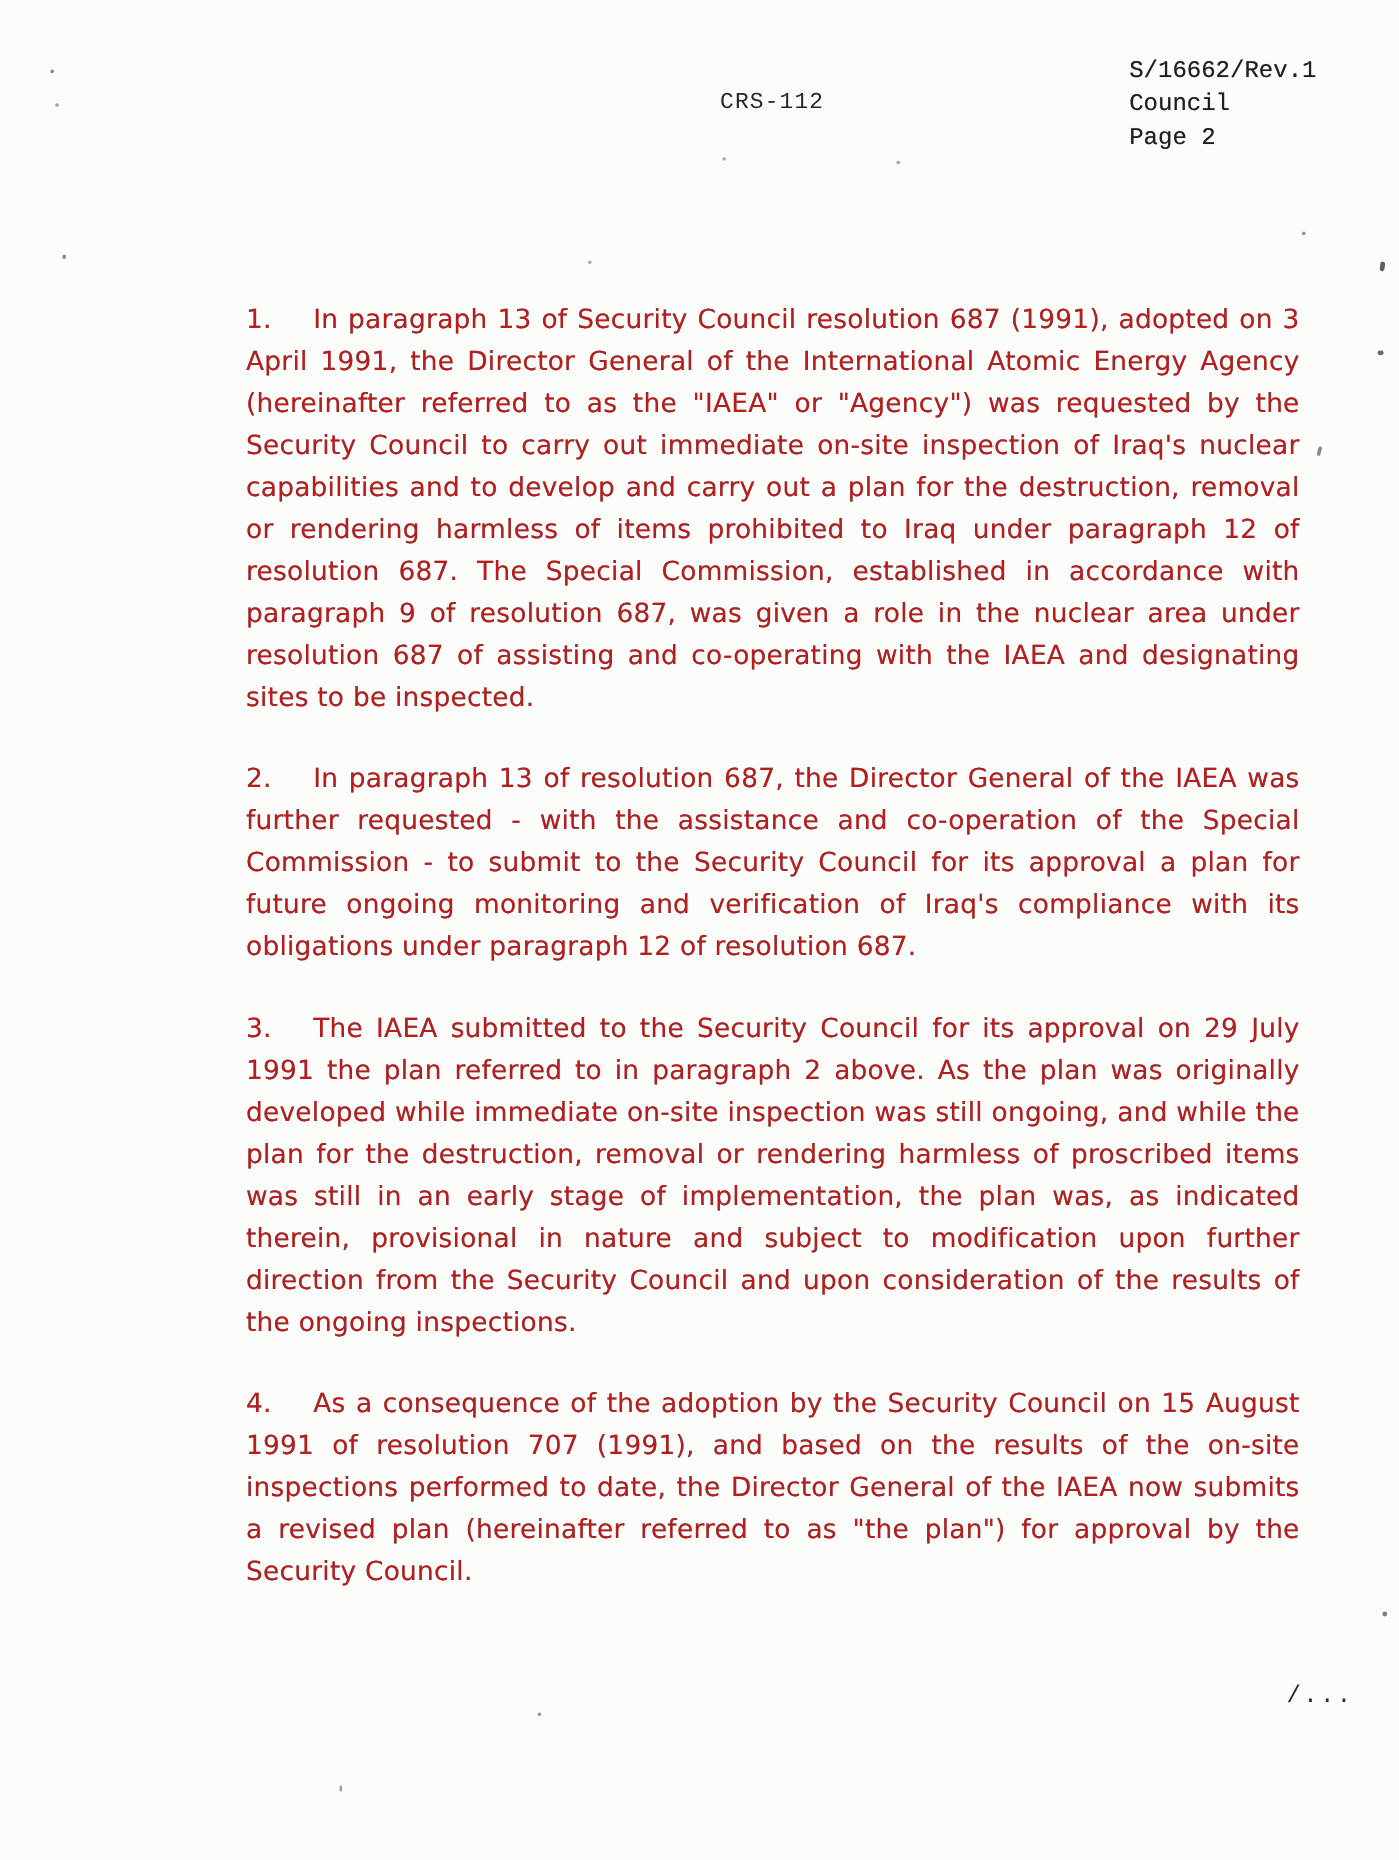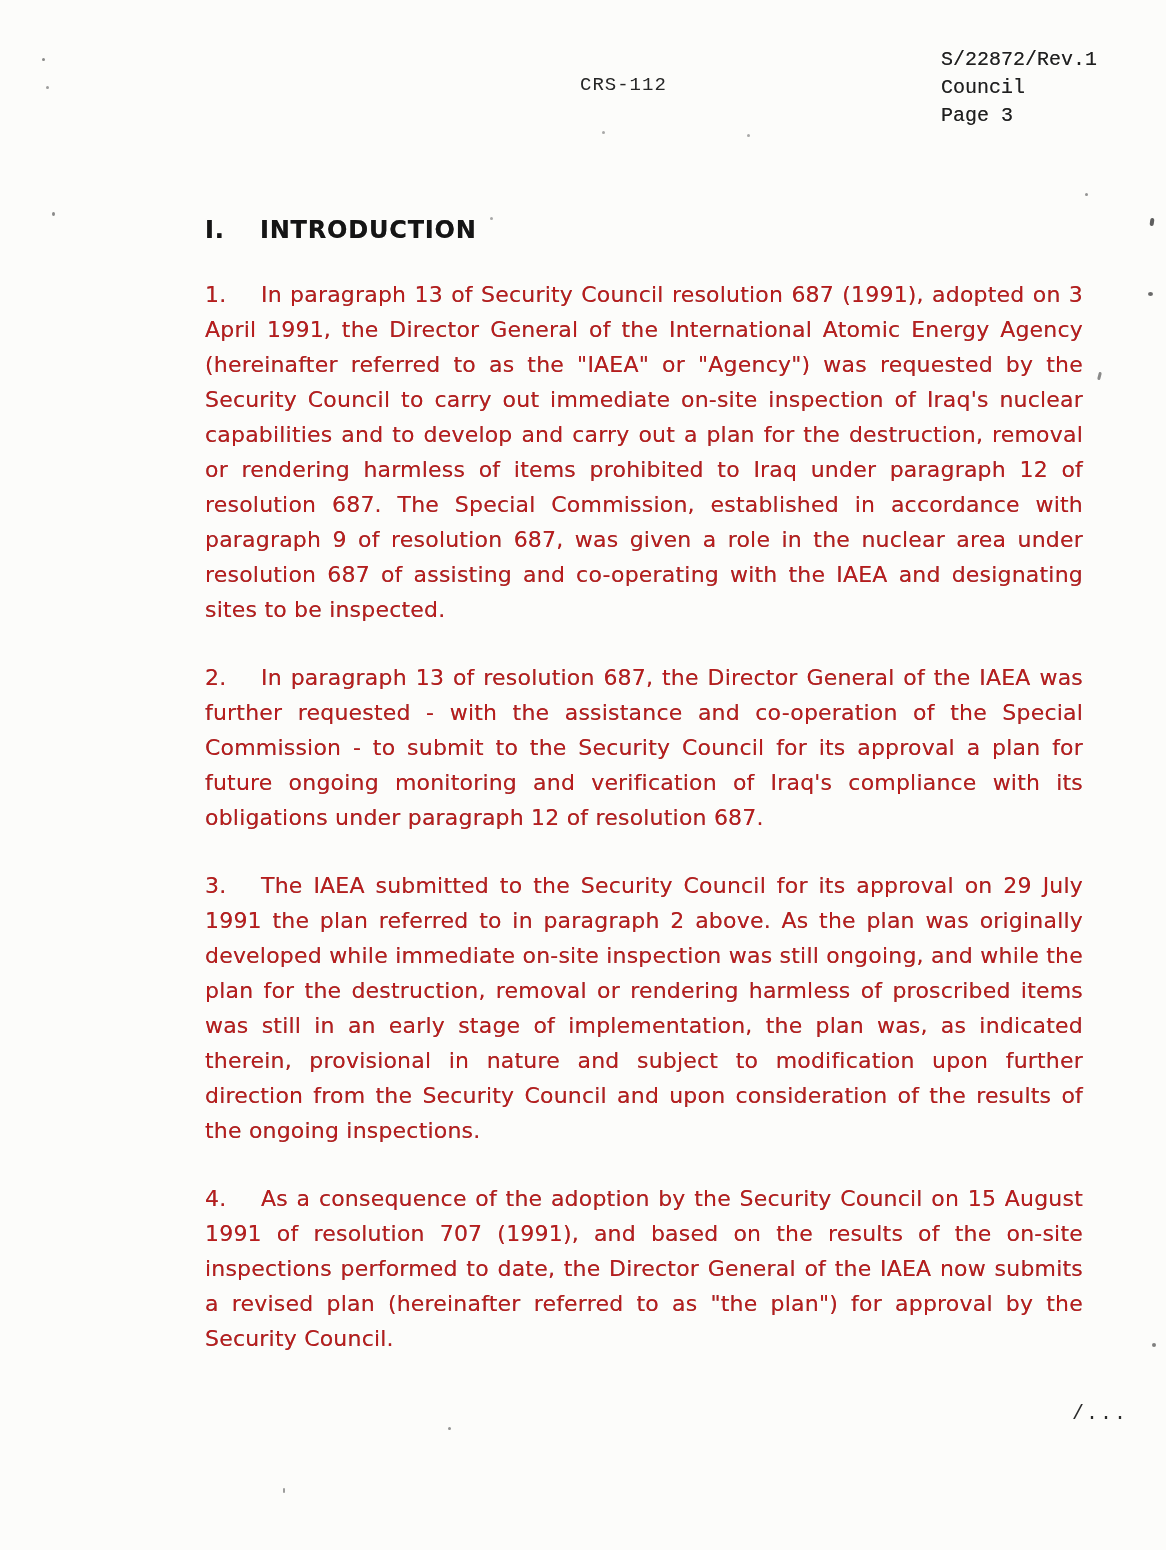--- a/index.html
+++ b/index.html
@@ -13,21 +13,21 @@
     height: 1550px;
     margin: 0 auto;
     background: #fcfcfa;
     color: #1b1b1b;
     overflow: hidden;
     font-family: "DejaVu Sans", sans-serif;
   }
   
   .hdr-center {
     position: absolute;
-    left: 580px;
+    left: 600px;
     top: 74px;
     font-family: "Liberation Mono", monospace;
     font-size: 19px;
     letter-spacing: 1px;
     color: #262626;
     white-space: nowrap;
   }
   .hdr-right {
     position: absolute;
     left: 941px;
@@ -106,30 +106,27 @@
   .s13 { left: 1152px; top: 1343px; width: 4px; height: 4px; opacity: .6; }
 </style>
 </head>
 <body>
 
 <div class="page">
 
   <div class="hdr-center">CRS-112</div>
 
   <div class="hdr-right">
-    <div>S/22872/Rev.1</div>
+    <div>S/16662/Rev.1</div>
     <div>Council</div>
-    <div>Page 3</div>
+    <div>Page 2</div>
   </div>
 
   <div class="content">
 
-    <h1 class="section-heading">
-      <span class="num">I.</span><span>INTRODUCTION</span>
-    </h1>
 
     <p class="para">
       <span class="para-num">1.</span><span>In paragraph 13 of Security Council resolution 687 (1991), adopted on 3 April 1991, the Director General of the International Atomic Energy Agency (hereinafter referred to as the "IAEA" or "Agency") was requested by the Security Council to carry out immediate on-site inspection of Iraq's nuclear capabilities and to develop and carry out a plan for the destruction, removal or rendering harmless of items prohibited to Iraq under paragraph 12 of resolution 687. The Special Commission, established in accordance with paragraph 9 of resolution 687, was given a role in the nuclear area under resolution 687 of assisting and co-operating with the IAEA and designating sites to be inspected.</span>
     </p>
 
     <p class="para">
       <span class="para-num">2.</span><span>In paragraph 13 of resolution 687, the Director General of the IAEA was further requested - with the assistance and co-operation of the Special Commission - to submit to the Security Council for its approval a plan for future ongoing monitoring and verification of Iraq's compliance with its obligations under paragraph 12 of resolution 687.</span>
     </p>
 
     <p class="para">

